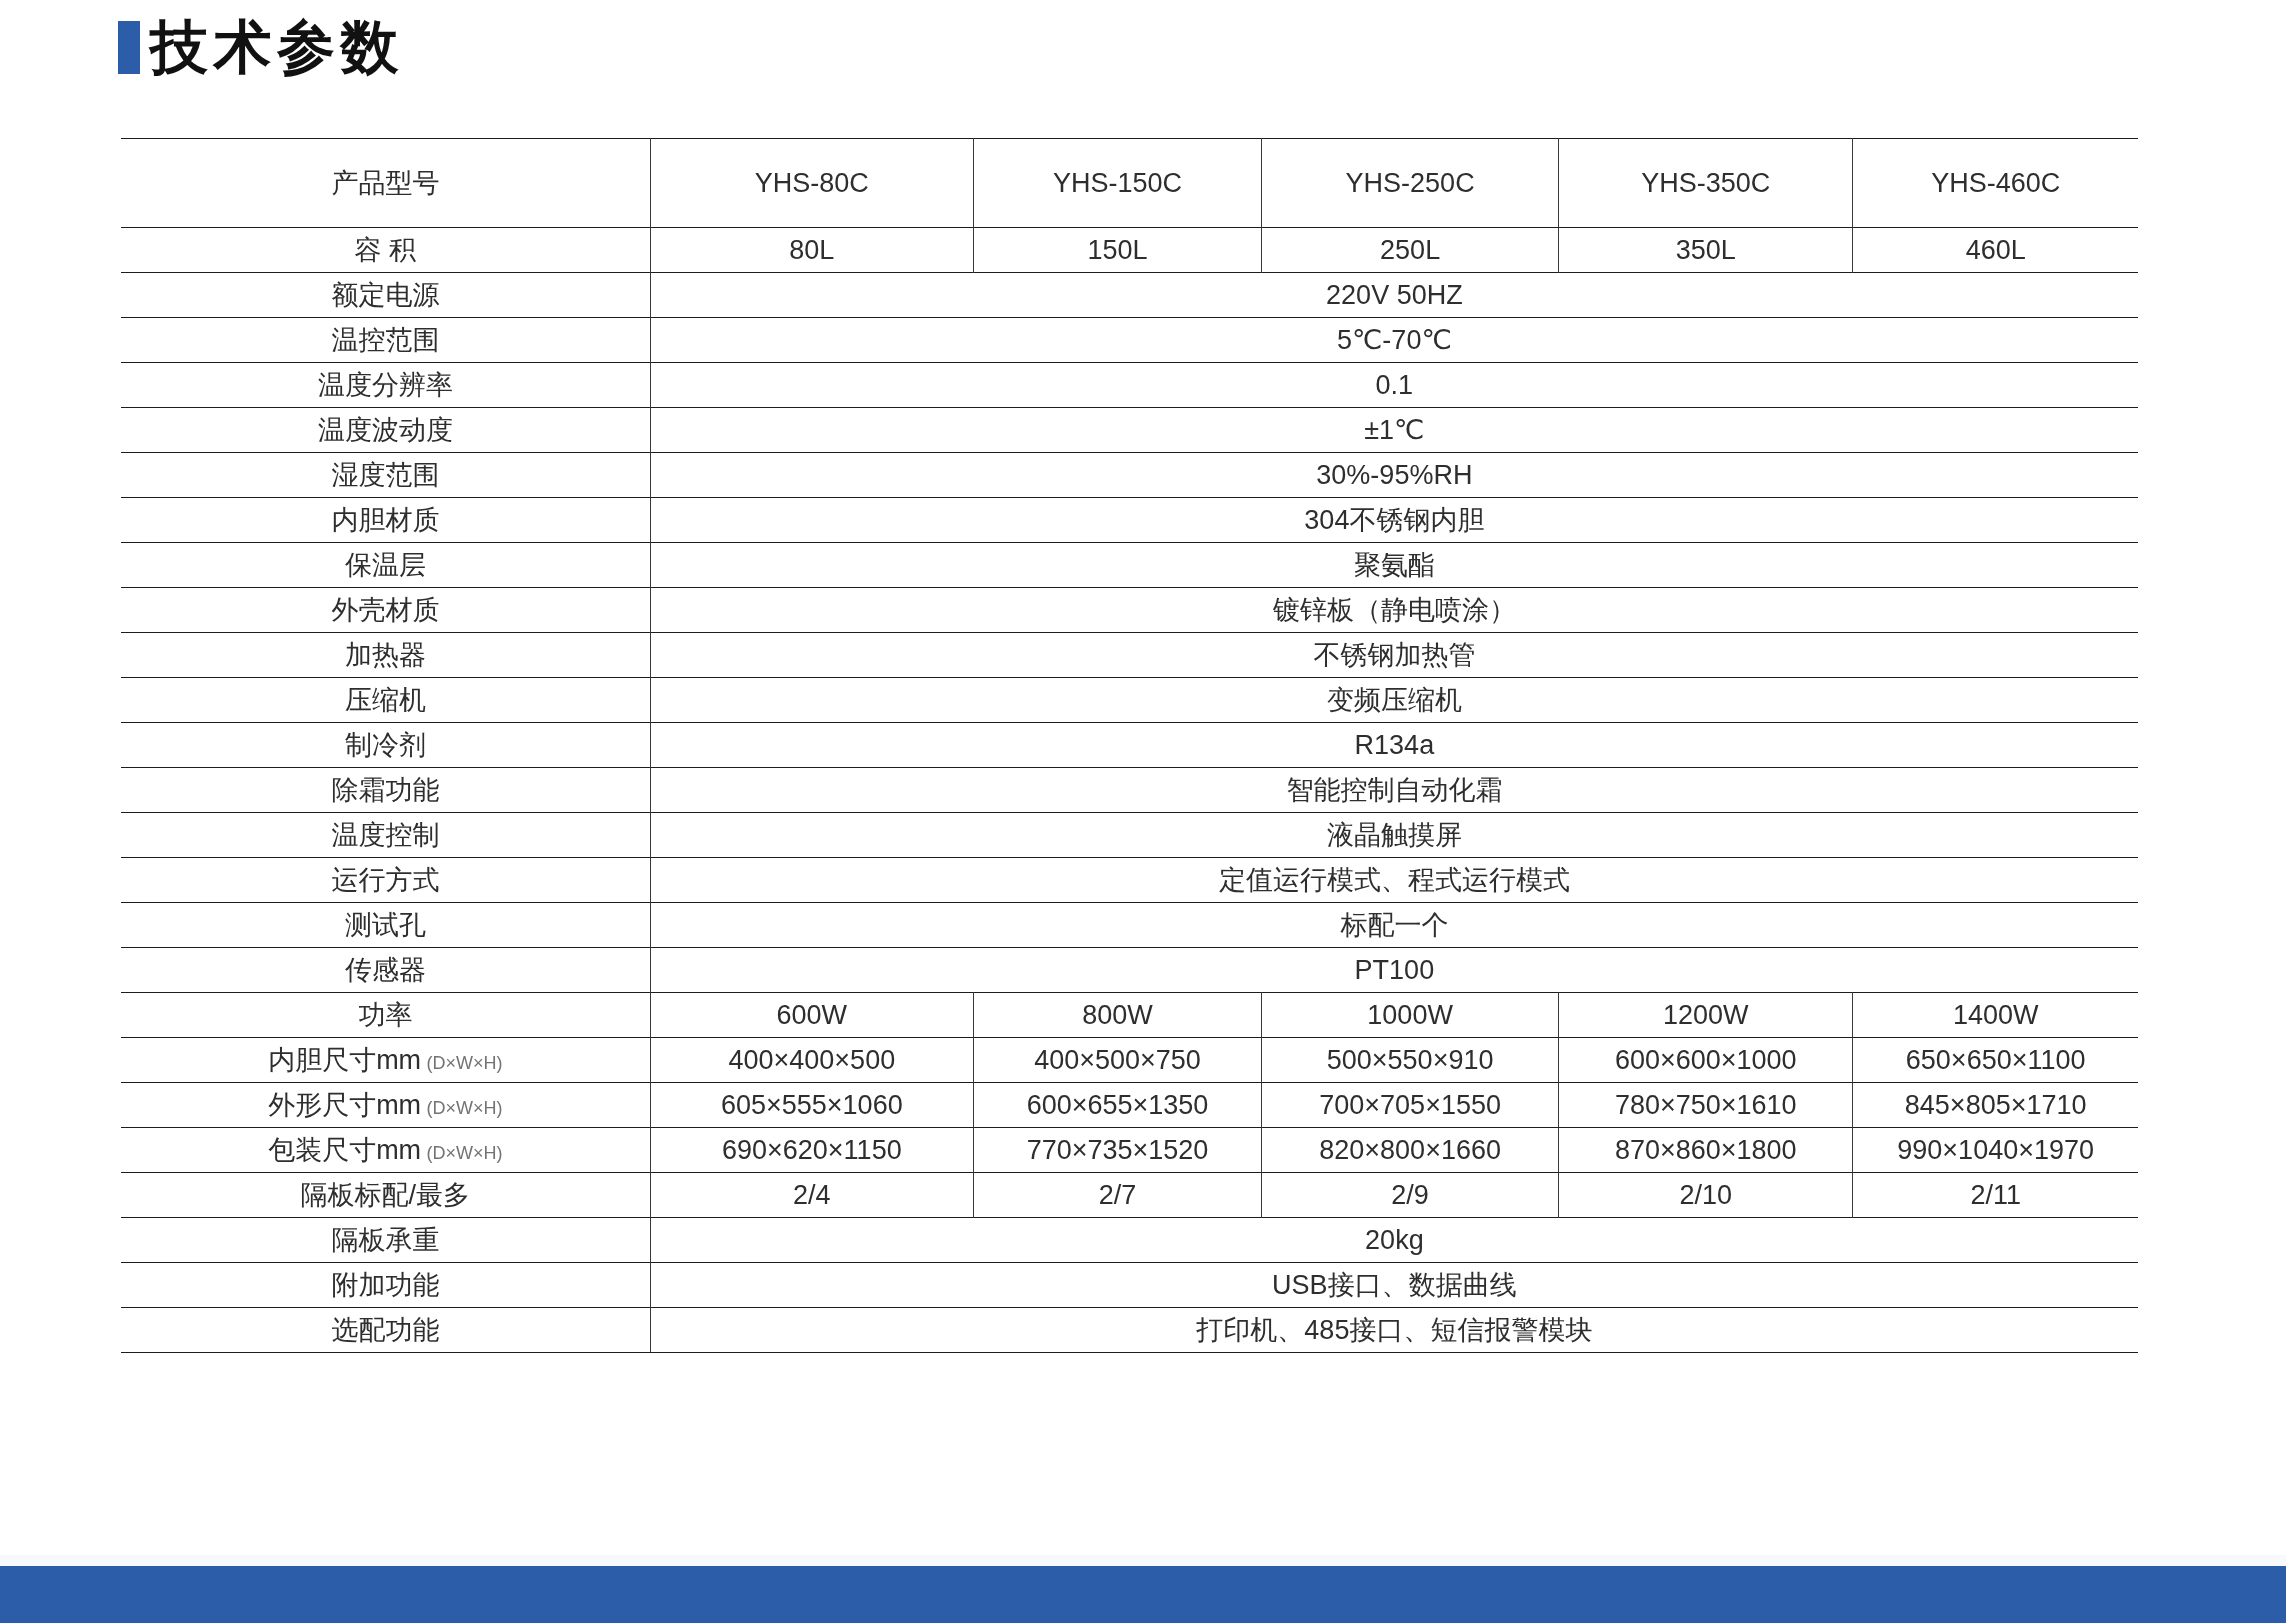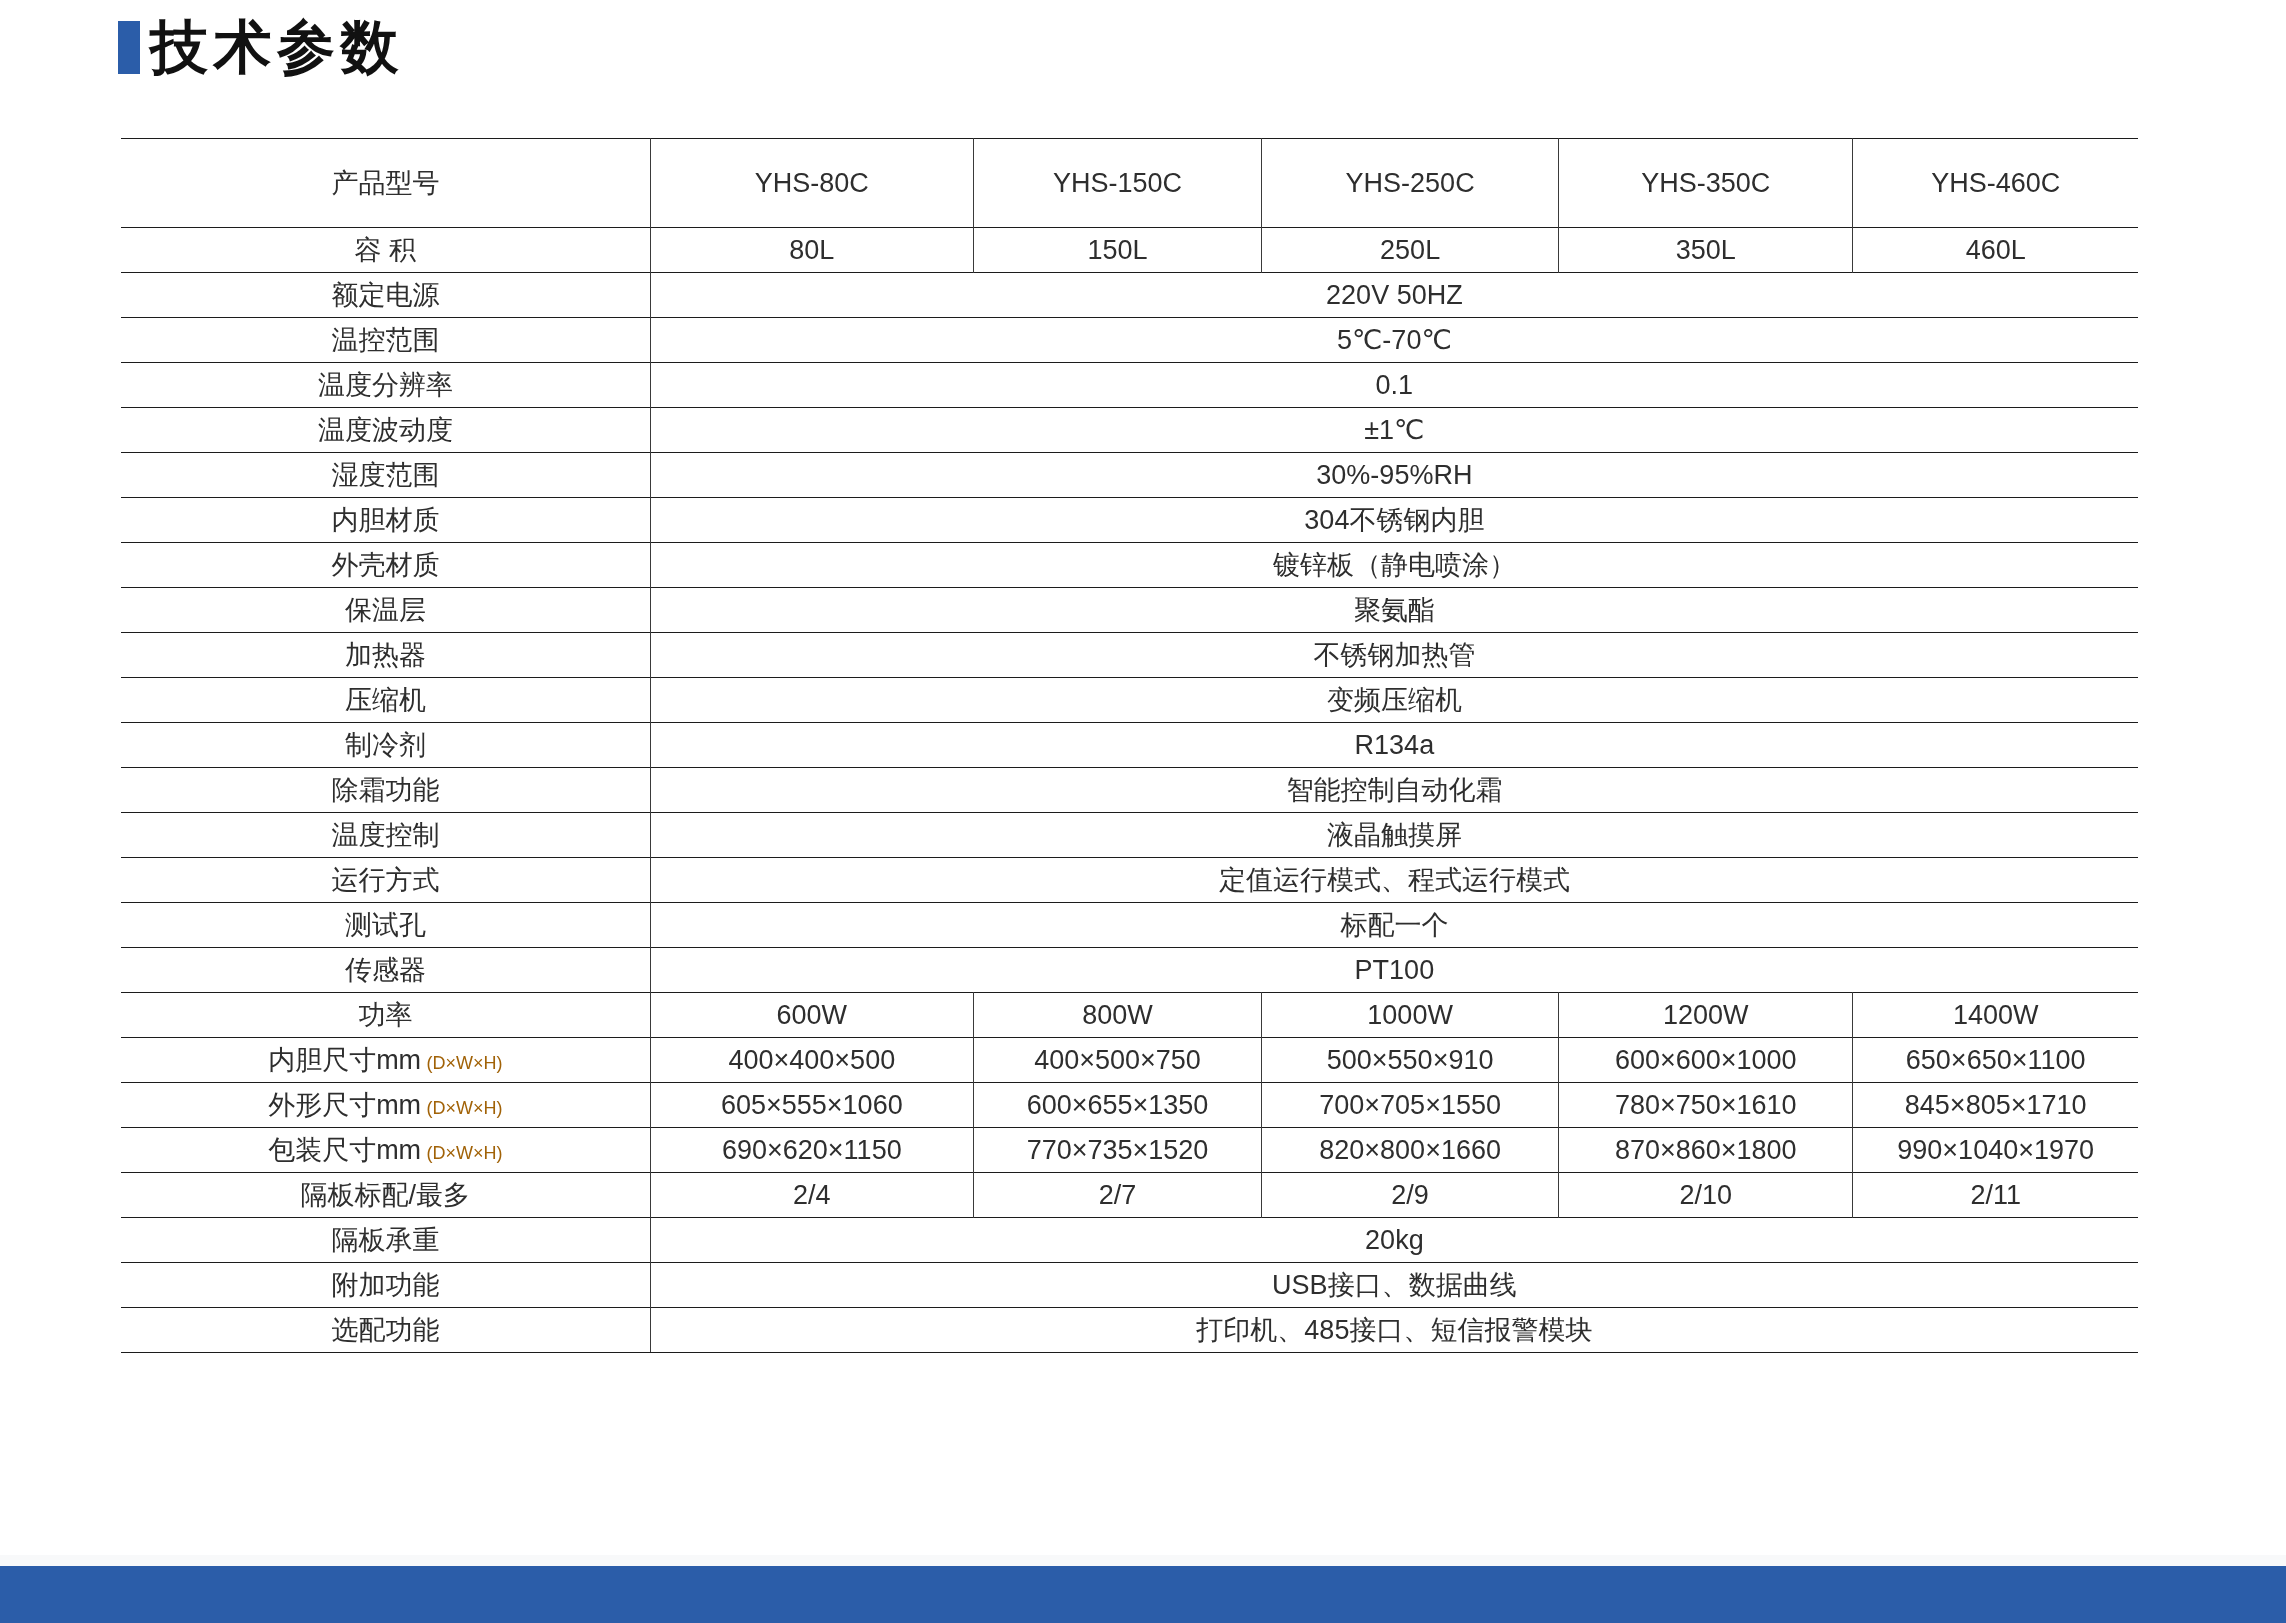--- a/index.html
+++ b/index.html
@@ -31,21 +31,21 @@
     padding:0 5.5px;
     text-align:center;vertical-align:middle;
     font-size:27px;font-weight:400;color:#2e2e2e;
     white-space:nowrap;overflow:hidden;
   }
   .spec-table thead tr{height:89px;}
   .spec-table tbody tr{height:45px;}
   .spec-table tbody tr:last-child td{border-bottom:1.8px solid #1c1c1c;}
   .spec-table td:not(:last-child),
   .spec-table th:not(:last-child){border-right:0.9px solid #3a3a3a;}
-  .sublabel{font-size:18px;color:#a16207;margin-left:5.5px;}
+  .sublabel{font-size:18px;color:#737373;margin-left:5.5px;}
   
   .footer-strip{
     position:absolute;left:0;top:1555px;width:2287px;height:11px;
     background:#f8f9fa;
   }
   .footer-bar{
     position:absolute;left:0;top:1566px;width:2287px;height:58px;
     background:#2b5da9;
   }
 </style>
@@ -103,26 +103,26 @@
       </tr>
       <tr>
         <td><span>湿度范围</span></td>
         <td colspan="5">30%-95%RH</td>
       </tr>
       <tr>
         <td><span>内胆材质</span></td>
         <td colspan="5">304不锈钢内胆</td>
       </tr>
       <tr>
+        <td><span>保温层</span></td>
+        <td colspan="5">聚氨酯</td>
+      </tr>
+      <tr>
         <td><span>外壳材质</span></td>
         <td colspan="5">镀锌板（静电喷涂）</td>
-      </tr>
-      <tr>
-        <td><span>保温层</span></td>
-        <td colspan="5">聚氨酯</td>
       </tr>
       <tr>
         <td><span>加热器</span></td>
         <td colspan="5">不锈钢加热管</td>
       </tr>
       <tr>
         <td><span>压缩机</span></td>
         <td colspan="5">变频压缩机</td>
       </tr>
       <tr>

